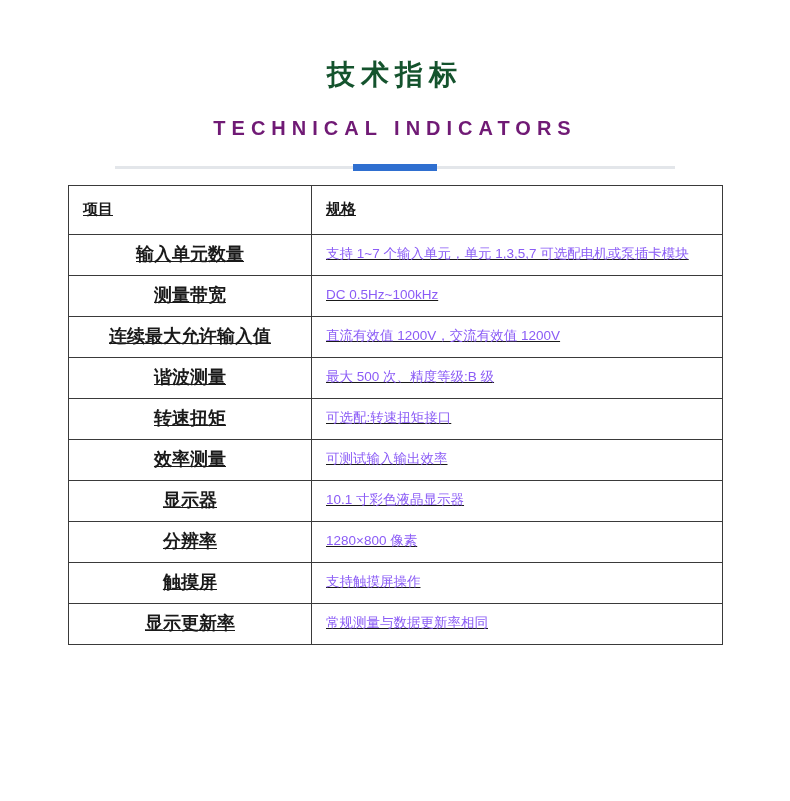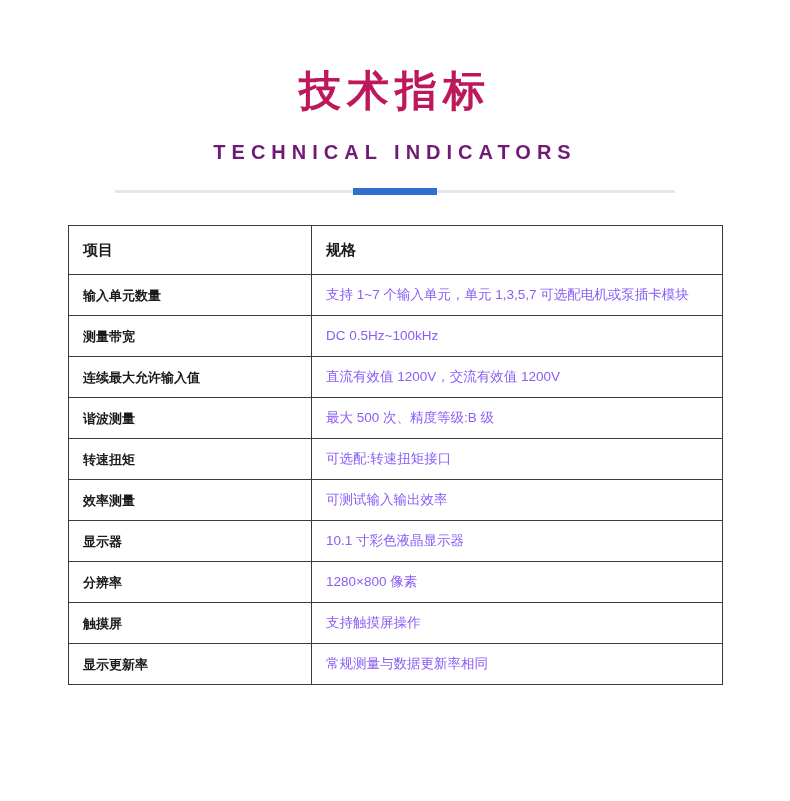--- a/index.html
+++ b/index.html
@@ -18,26 +18,26 @@
     width: 790px;
     height: 801px;
     position: relative;
     box-sizing: border-box;
   }
   .header {
     padding-top: 54px;
     text-align: center;
   }
   .title-cn {
-    font-size: 42px;
+    font-size: 28px;
     font-weight: 700;
     letter-spacing: 6px;
-    color: #be185d;
+    color: #14532d;
     line-height: 1.2;
-    margin: 12px;
+    margin: 4px;
   }
   .title-en {
     margin-top: 24px;
     font-size: 20px;
     font-weight: 700;
     letter-spacing: 6px;
     color: #701a75;
     line-height: 1.2;
   }
   .divider {
@@ -50,22 +50,23 @@
   .divider-accent {
     position: absolute;
     left: 50%;
     top: -2px;
     transform: translateX(-50%);
     width: 84px;
     height: 7px;
     background: #2f6fd0;
   }
   .table-wrap {
-    margin: 32px auto 0 auto;
+    margin: 16px auto 0 auto;
     width: 654px;
+    text-decoration: underline;
   }
   table.spec {
     width: 100%;
     border-collapse: collapse;
     table-layout: fixed;
   }
   table.spec th, table.spec td {
     border: 1px solid #3a3a3a;
     padding: 0 14px;
     height: 40px;
@@ -74,21 +75,22 @@
     font-size: 13.5px;
     line-height: 1.5;
   }
   table.spec thead th {
     height: 48px;
     font-size: 15px;
     font-weight: 700;
   }
   table.spec tbody td.item {
     font-weight: 700;
-    font-size: 13px;
+    font-size: 18px;
+    text-align: center;
   }
   table.spec col.c1 { width: 243px; }
   table.spec col.c2 { width: 411px; }
   td.spec-val {
     font-weight: 400;
     color: #8b5cf6;
   }
 </style>
 </head>
 <body>

